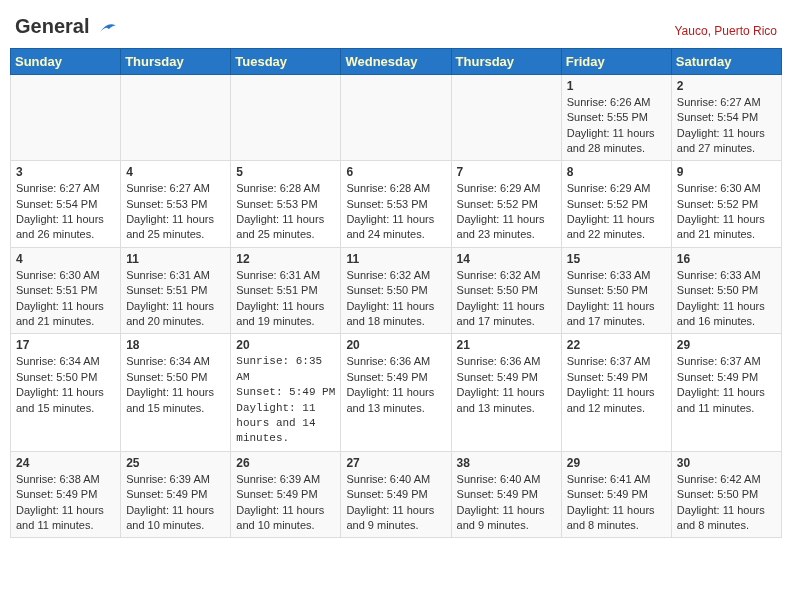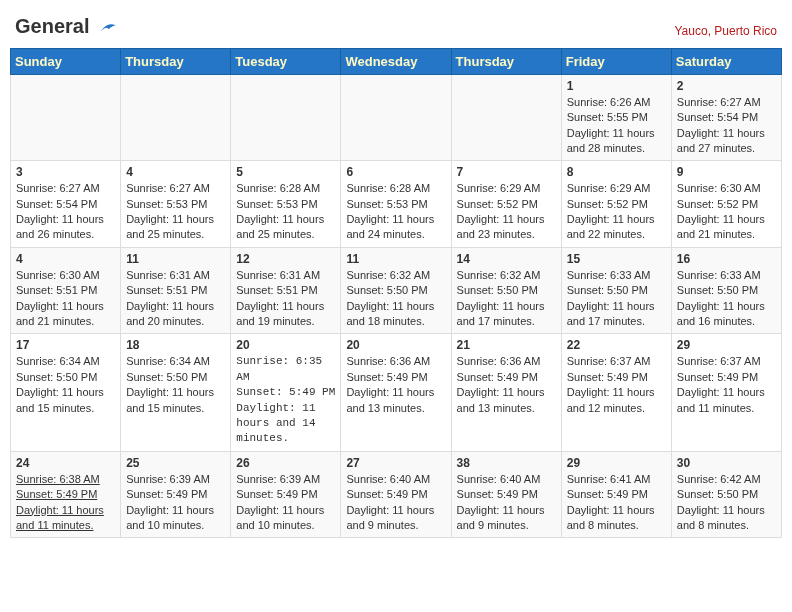--- a/index.html
+++ b/index.html
@@ -262,21 +262,21 @@
         <td>
           <span class="day-num">29</span>
           <div class="day-info" style="white-space: pre-line;">Sunrise: 6:37 AM
 Sunset: 5:49 PM
 Daylight: 11 hours and 11 minutes.</div>
         </td>
       </tr>
       <tr>
         <td>
           <span class="day-num">24</span>
-          <div class="day-info" style="white-space: pre-line; text-decoration: underline;">Sunrise: 6:38 AM
+          <div class="day-info" style="white-space: pre-line;">Sunrise: 6:38 AM
 Sunset: 5:49 PM
 Daylight: 11 hours and 11 minutes.</div>
         </td>
         <td>
           <span class="day-num">25</span>
           <div class="day-info" style="white-space: pre-line;">Sunrise: 6:39 AM
 Sunset: 5:49 PM
 Daylight: 11 hours and 10 minutes.</div>
         </td>
         <td>

